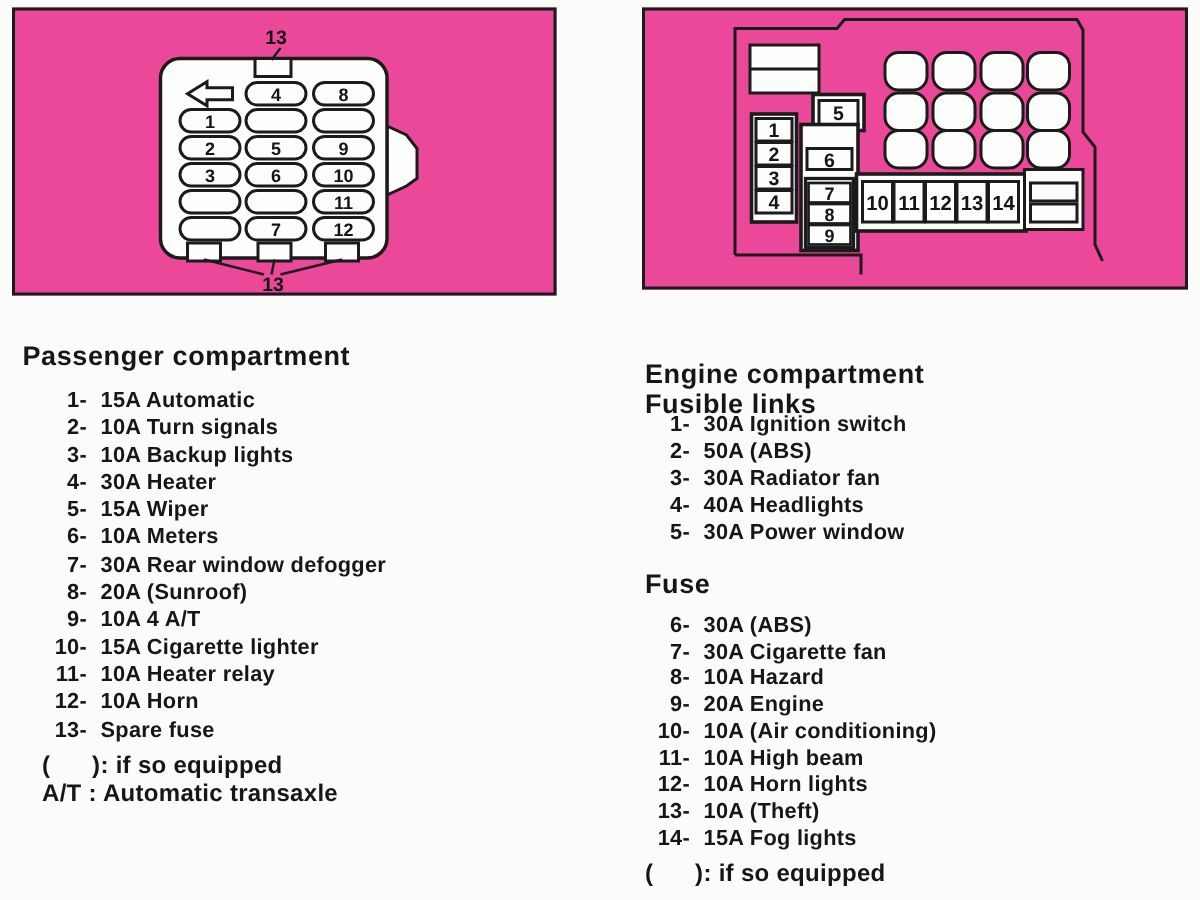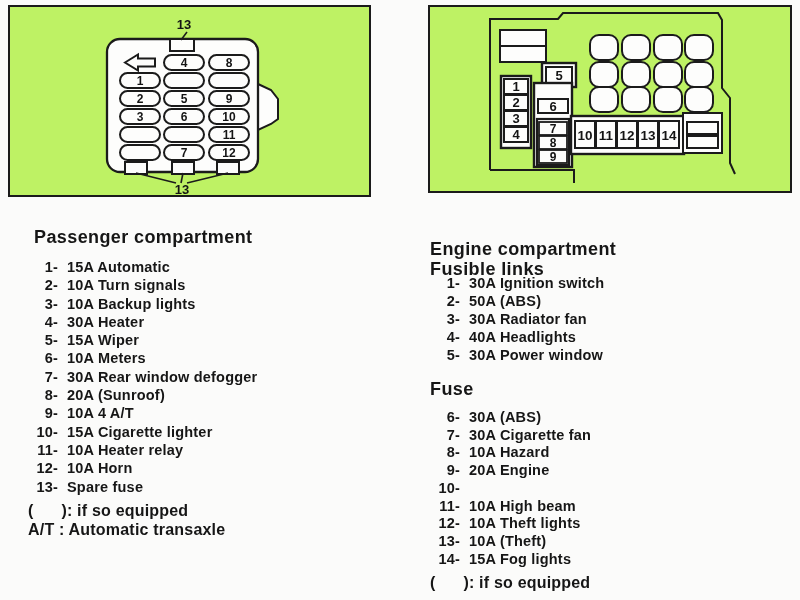--- a/index.html
+++ b/index.html
@@ -7,39 +7,39 @@
     width:800px;height:600px;
     background:#fbfbfa;
     font-family:"Liberation Sans", sans-serif;
     color:#161616;
     position:relative;
     overflow:hidden;
   }
   .page{position:absolute;inset:0;}
   .frame{
     position:absolute;
-    background:#bef264;
+    background:#ec4899;
     border:2px solid #1b1b1b;
     box-sizing:border-box;
   }
   #frame-passenger{left:8px;top:5px;width:363px;height:192px;}
   #frame-engine{left:428px;top:5px;width:364px;height:188px;}
   svg{display:block;}
   svg text{
     font-family:"Liberation Sans", sans-serif;
     font-weight:bold;
     fill:#141414;
   }
   .sec-title{
     position:absolute;
     font-size:18px;font-weight:bold;line-height:19.5px;
     letter-spacing:.4px;
     white-space:pre-line;
   }
-  #passenger-title{left:34px;top:228px;}
+  #passenger-title{left:15px;top:228px;}
   #engine-title{left:430px;top:240px;}
   #fuse-heading{left:430px;top:380px;text-align:right;}
   .list{position:absolute;}
   #passenger-items{left:28px;top:258px;}
   #engine-fusible-items{left:430px;top:274px;}
   #engine-fuse-items{left:430px;top:409px;}
   .item{
     display:flex;
     font-size:14.5px;font-weight:bold;
     letter-spacing:.2px;
@@ -290,28 +290,29 @@
     <div class="item">
         <span class="num">8-</span>
         <span class="txt">10A Hazard</span>
       </div>
     <div class="item">
         <span class="num">9-</span>
         <span class="txt">20A Engine</span>
       </div>
     <div class="item">
         <span class="num">10-</span>
+        <span class="txt">10A (Air conditioning)</span>
       </div>
     <div class="item">
         <span class="num">11-</span>
         <span class="txt">10A High beam</span>
       </div>
     <div class="item">
         <span class="num">12-</span>
-        <span class="txt">10A Theft lights</span>
+        <span class="txt">10A Horn lights</span>
       </div>
     <div class="item">
         <span class="num">13-</span>
         <span class="txt">10A (Theft)</span>
       </div>
     <div class="item">
         <span class="num">14-</span>
         <span class="txt">15A Fog lights</span>
       </div>
   </div>

